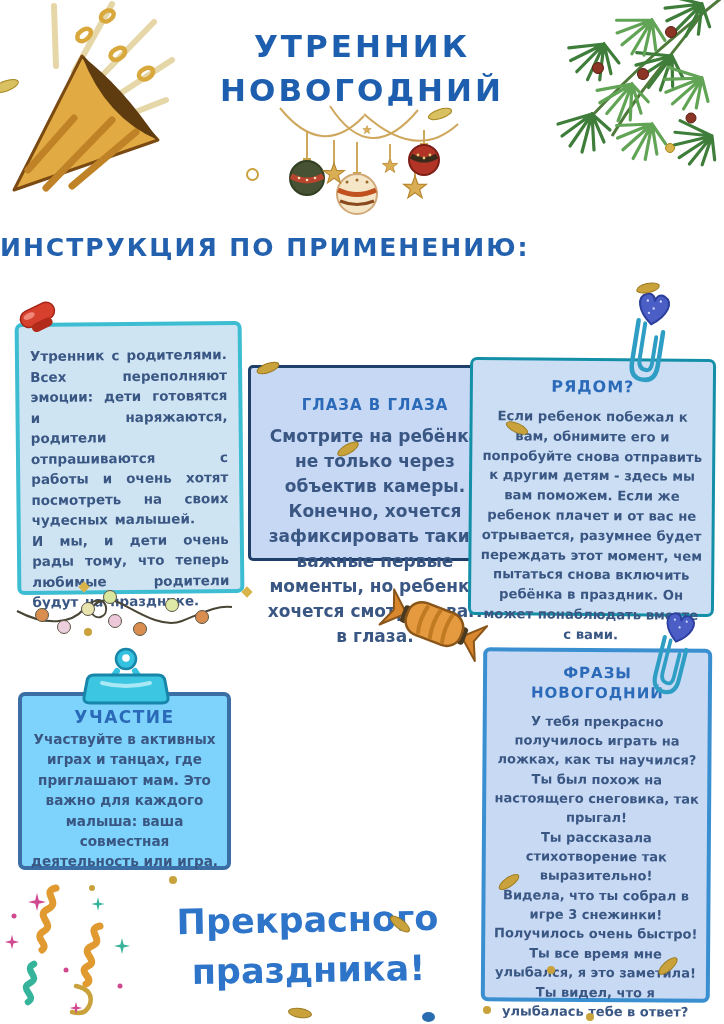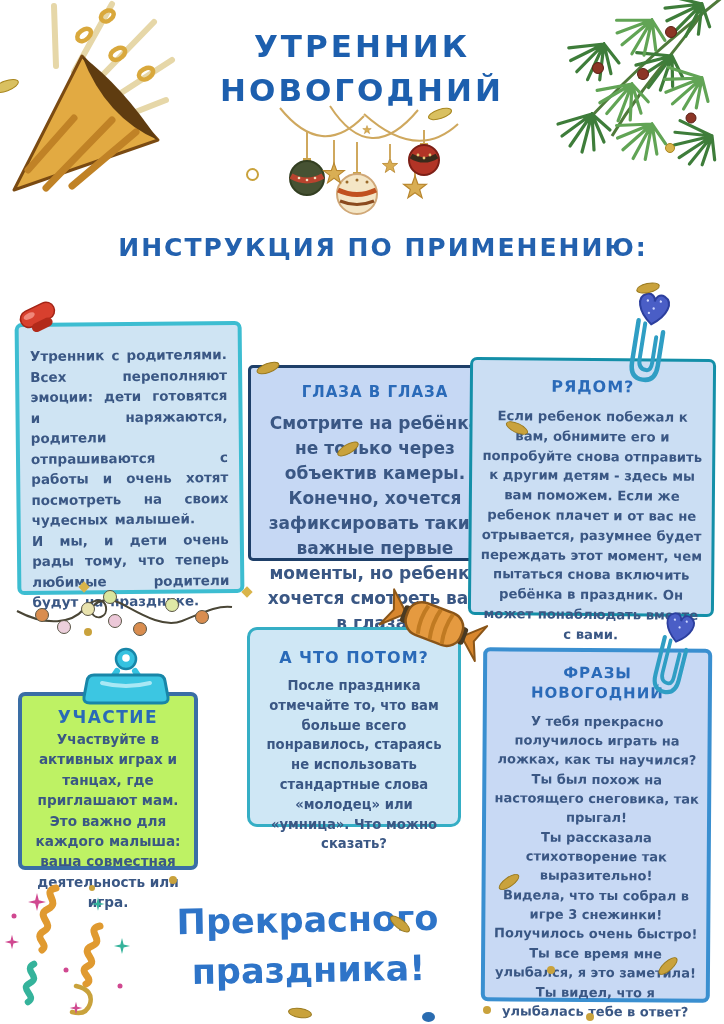--- a/index.html
+++ b/index.html
@@ -1,39 +1,39 @@
 <!DOCTYPE html>
 <html><head>
 <meta charset="utf-8">
 <style>
   html,body{margin:0;padding:0;}
   .page{position:relative;width:724px;height:1024px;background:#ffffff;overflow:hidden;
         font-family:"DejaVu Sans","Liberation Sans",sans-serif;}
   .abs{position:absolute;}
   .poster-title{left:0;right:0;top:24px;text-align:center;color:#1d5fae;font-weight:bold;
         font-size:31px;letter-spacing:3px;line-height:1.42;}
-  .main-heading{left:0;right:0;top:233px;text-align:center;color:#2361ae;font-weight:bold;
-        font-size:25px;letter-spacing:2px;padding-left:42px;}
+  .main-heading{left:0;right:0;top:233px;text-align:left;color:#2361ae;font-weight:bold;
+        font-size:25px;letter-spacing:2px;}
   .closing{left:128px;top:896px;width:360px;text-align:center;color:#2e74c8;font-weight:bold;
         font-size:35px;line-height:1.42;transform:rotate(-1deg);}
   .card{position:absolute;box-sizing:border-box;border-radius:7px;}
   .card-title{font-weight:bold;text-align:center;color:#2a6ab8;letter-spacing:1px;white-space:pre-line;}
   .card-body{font-weight:600;color:#3a5784;white-space:pre-line;text-align:center;}
   #card1{left:16px;top:322px;width:227px;height:272px;background:#cfe4f3;border:4px solid #3dbdd1;
         transform:rotate(-0.6deg);padding:19px 11px;}
   #card1 .card-body{text-align:justify;font-size:13.5px;line-height:1.52;word-spacing:2px;}
   #card2{left:248px;top:365px;width:254px;height:196px;background:#c6d8f4;border:3px solid #1e3f69;
-        border-radius:5px;padding:15px 10px;}
+        border-radius:5px;padding:28px 10px;}
   #card2 .card-title{font-size:15px;}
   #card2 .card-body{font-size:17px;line-height:1.47;margin-top:10px;}
   #card3{left:469px;top:358px;width:246px;height:258px;background:#cbdef3;border:3px solid #148fa8;
         transform:rotate(0.5deg);padding:16px 8px;}
   #card3 .card-title{font-size:16px;}
   #card3 .card-body{font-size:13.2px;line-height:1.5;margin-top:11px;}
-  #card4{left:18px;top:692px;width:180px;height:178px;background:#bef264;border:4px solid #3a6ea5;
+  #card4{left:18px;top:692px;width:213px;height:178px;background:#7dd3fc;border:4px solid #3a6ea5;
         padding:11px 8px;}
   #card4 .card-title{font-size:17px;letter-spacing:1.5px;}
   #card4 .card-body{font-size:13.6px;line-height:1.5;margin-top:2px;}
   #card5{left:247px;top:627px;width:214px;height:200px;background:#cfe7f5;border:3px solid #35aec5;
         border-radius:10px;padding:18px 8px;}
   #card5 .card-title{font-size:16px;}
   #card5 .card-body{font-size:13.2px;line-height:1.5;margin-top:9px;}
   #card6{left:482px;top:648px;width:229px;height:354px;background:#c8d9f4;border:4px solid #3a8fd0;
         transform:rotate(0.4deg);padding:11px 8px;}
   #card6 .card-title{font-size:15px;line-height:1.35;}
@@ -213,24 +213,20 @@
   </div>
 
   <svg class="abs" style="left:80px;top:645px" width="92" height="62" viewBox="0 0 92 62">
     <path d="M37,26 L33,32 M55,26 L59,32" stroke="#35c2e0" stroke-width="6" stroke-linecap="round"></path>
     <circle cx="46" cy="14" r="10" fill="#35c2e0" stroke="#1886a8" stroke-width="2.5"></circle>
     <circle cx="46" cy="13" r="3.8" fill="#ffffff"></circle>
     <path d="M14,30 H78 Q84,30 85,36 L88,52 Q89,58 82,58 L10,58 Q3,58 4,52 L7,36 Q8,30 14,30 Z" fill="#3cc6e2" stroke="#1886a8" stroke-width="3" stroke-linejoin="round"></path>
     <path d="M22,38 Q46,44 70,38" stroke="#a9e8f5" stroke-width="4" fill="none" stroke-linecap="round"></path>
   </svg>
 
-  <div class="card" id="card5">
-    <div class="card-title">А ЧТО ПОТОМ?</div>
-    <div class="card-body">После праздника отмечайте то, что вам больше всего понравилось, стараясь не использовать стандартные слова «молодец» или «умница». Что можно сказать?</div>
-  </div>
 
   <svg class="abs" style="left:378px;top:594px;transform:rotate(21deg)" width="112" height="62" viewBox="0 0 112 62">
     <polygon points="26,30 6,12 13,31 5,50" fill="#d8872e" stroke="#8a5518" stroke-width="2" stroke-linejoin="round"></polygon>
     <polygon points="86,32 106,13 99,32 107,50" fill="#d8872e" stroke="#8a5518" stroke-width="2" stroke-linejoin="round"></polygon>
     <rect x="22" y="22" width="7" height="18" rx="3" fill="#4a3a22"></rect>
     <rect x="83" y="22" width="7" height="18" rx="3" fill="#4a3a22"></rect>
     <rect x="27" y="13" width="58" height="34" rx="15" fill="#e59a40" stroke="#8a5518" stroke-width="2.5"></rect>
     <g stroke="#c07a22" stroke-width="4" fill="none">
       <path d="M44,15 Q40,30 44,45"></path>
         <path d="M57,14 Q53,30 57,46"></path>

